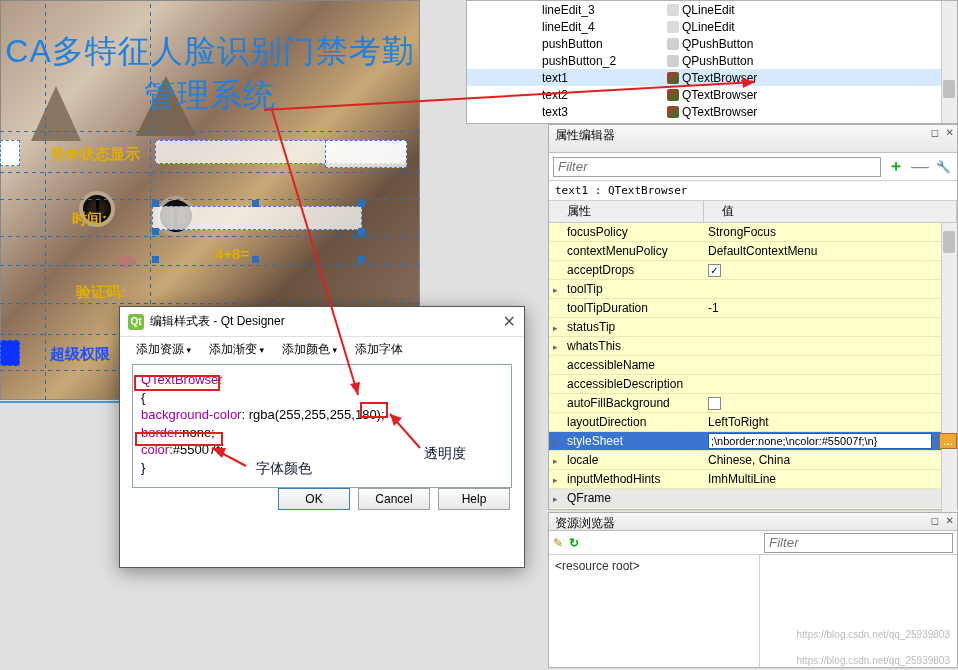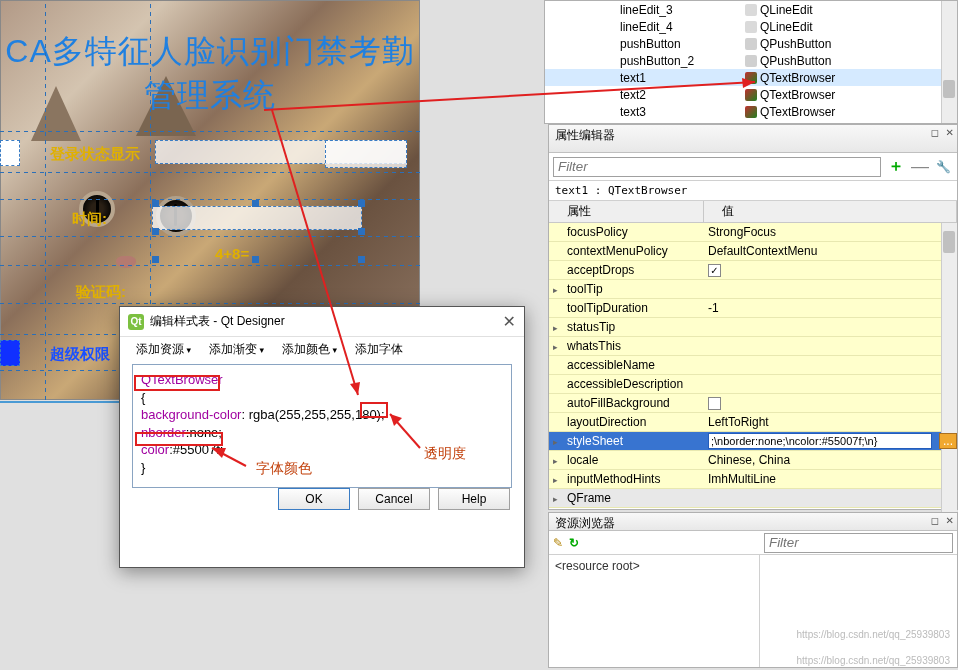--- a/index.html
+++ b/index.html
@@ -16,21 +16,21 @@
 .cat-eye2 { position:absolute; left:155px; top:195px; width:40px; height:40px; border-radius:50%; background: radial-gradient(circle,#2a1f15 30%,#0a0805 70%); border:4px solid #b0a08a;}
 .pupil { position:absolute; left:45%; top:12%; width:3px; height:70%; background:#000; border-radius:2px;}
 .cat-nose { position:absolute; left:115px; top:255px; width:20px; height:12px; background:#b47a70; border-radius:40% 40% 50% 50%;}
 .app-title { position: absolute; left: 0; top: 30px; width: 420px; color: #2080e0; font-size: 32px; font-weight: 400; text-align: center; letter-spacing: 1px; }
 
 .del-lbl { position: absolute; font-size: 15px; color: #e0b000; font-weight: bold; }
 .lbl1 { left: 50px; top: 145px; }
 .lbl2 { left: 72px; top: 210px; }
 .lbl3 { left: 215px; top: 245px; }
 .lbl4 { left: 76px; top: 283px; }
-.lbl5 { left: 50px; top: 345px; }
+.lbl5 { left: 50px; top: 345px; text-decoration: underline; }
 .lbl5 span { color: #1a50ff; }
 
 .wfield { position:absolute; height:24px; background: rgba(255,255,255,0.75); border:1px dashed #3a7cc4; }
 .wf1 { left:155px; top:140px; width:252px; }
 .wf2 { left:325px; top:140px; width:82px; height:28px;}
 .wf3 { left:152px; top:206px; width:210px; }
 .wfsmall { left:0; top:140px; width:20px; height:26px; background:#fff; border:1px dashed #3a7cc4;}
 .bluesq { position:absolute; left:0; top:340px; width:20px; height:26px; background:#1030ff; border:1px dashed #3a7cc4;}
 
 .design-guide { position:absolute; background:repeating-linear-gradient(90deg,#2a6fb8 0,#2a6fb8 4px,transparent 4px,transparent 8px); height:1px;}
@@ -38,21 +38,21 @@
 .dgh5{left:0;top:265px;width:420px;} .dgh6{left:0;top:303px;width:420px;} .dgh7{left:0;top:334px;width:420px;} .dgh8{left:0;top:370px;width:420px;}
 .design-guide-v { position:absolute; background:repeating-linear-gradient(0deg,#2a6fb8 0,#2a6fb8 4px,transparent 4px,transparent 8px); width:1px;}
 .dgv1{top:0;left:45px;height:400px;} .dgv2{top:0;left:150px;height:400px;}
 
 .selhandle { position:absolute; width:7px; height:7px; background:#2a70c0; }
 .sh1{left:152px;top:200px;} .sh2{left:252px;top:200px;} .sh3{left:358px;top:200px;}
 .sh4{left:152px;top:228px;} .sh5{left:358px;top:228px;}
 .sh6{left:152px;top:256px;} .sh7{left:252px;top:256px;} .sh8{left:358px;top:256px;}
 
 
-.inspector { position: absolute; right: 0; top: 0; width: 414px; height: 124px; background: #fff; border: 1px solid #b0b0b0; overflow: hidden;}
+.inspector { position: absolute; right: 0; top: 0; width: 492px; height: 124px; background: #fff; border: 1px solid #b0b0b0; overflow: hidden;}
 .insp-row { display:flex; height:17px; align-items:center; padding-left: 75px; color:#000;}
 .insp-row.sel { background:#d5eaff;}
 .insp-row .nm { width:125px;}
 .insp-ico { width:12px; height:12px; margin-right:3px; display:inline-block; background:#4a70a0; border-radius:2px;}
 .insp-ico.line { background:#dadada;}
 .insp-ico.btn { background:#d0d0d0;}
 .insp-ico.txt { background:linear-gradient(135deg,#c03030,#208020);}
 .scrollbarv { position:absolute; right:0; top:0; width:16px; height:100%; background:#ededed; border-left:1px solid #ccc;}
 .scthumb { position:absolute; right:2px; width:12px; background:#c0c0c0; border-radius:2px;}
 
@@ -107,21 +107,21 @@
 .d-status { padding: 6px 14px; color:#0a9000; }
 .d-btns { display:flex; gap:8px; padding: 0 14px 10px; justify-content:flex-end;}
 .d-btn { width: 72px; height: 22px; border:1px solid #a0a0a0; background: linear-gradient(#fdfdfd,#e8e8e8); font-size:12px;}
 .d-btn.def { border:1px solid #3a7cc4; }
 
 
 .rbox { position:absolute; border:2px solid #e02020; }
 .rb1 { left: 134px; top: 375px; width: 86px; height: 16px;}
 .rb2 { left: 360px; top: 402px; width: 28px; height: 16px;}
 .rb3 { left: 135px; top: 432px; width: 88px; height: 14px;}
-.rtext { position:absolute; color:#c2410c; font-size:14px; }
+.rtext { position:absolute; color:#0f172a; font-size:14px; }
 .rt1 { left: 424px; top: 445px;}
 .rt2 { left: 256px; top: 460px;}
 
 svg.arrows { position:absolute; left:0; top:0; width:958px; height:670px; pointer-events:none;}
 svg.arrows line { stroke:#e02020; stroke-width:2;}
 svg.arrows polygon { fill:#e02020;}
 
 </style>
 </head>
 <body>
@@ -331,21 +331,21 @@
   </div>
   <div class="d-menu">
     <span class="dd">添加资源</span>
     <span class="dd">添加渐变</span>
     <span class="dd">添加颜色</span>
     <span>添加字体</span>
   </div>
   <div class="d-editor"><span class="sel-code">QTextBrowser</span>
 <span>{</span>
 <span class="prop">background-color</span><span>: rgba(255,255,255,180);</span>
-<span class="prop">nborder</span><span>:none;</span>
+<span class="prop">border</span><span>:none;</span>
 <span class="prop">color</span><span class="hexc">:#55007f;</span>
 <span>}</span></div>
   <div class="d-btns">
     <button class="d-btn def">OK</button>
     <button class="d-btn">Cancel</button>
     <button class="d-btn">Help</button>
   </div>
 </div>
 
 <div class="rbox rb1"></div>

